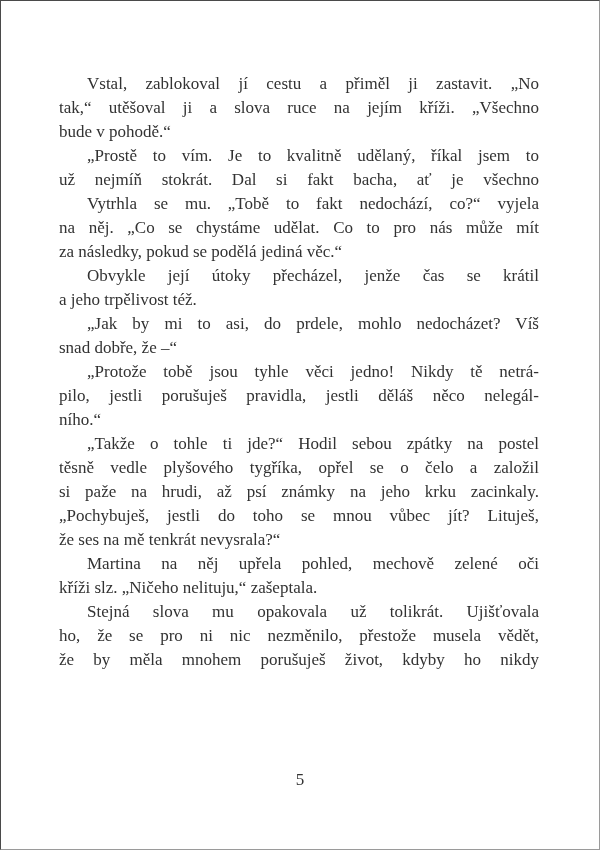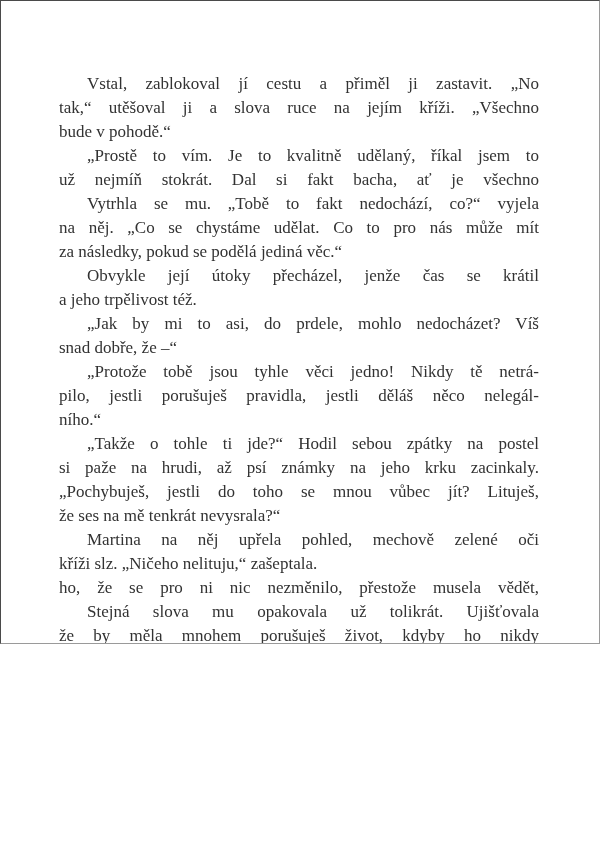--- a/index.html
+++ b/index.html
@@ -9,21 +9,21 @@
     --border-light: #9a9a9a;
   }
   html, body {
     margin: 0;
     padding: 0;
     background: #ffffff;
   }
   .book-page {
     position: relative;
     width: 600px;
-    height: 644px;
+    height: 850px;
     box-sizing: border-box;
     background: var(--page-bg);
     border: 1px solid var(--border-light);
     border-top-color: var(--border-dark);
     border-left-color: var(--border-dark);
     overflow: hidden;
     font-family: "Liberation Serif", "DejaVu Serif", serif;
     color: var(--text-color);
   }
   .text-block {
@@ -71,23 +71,24 @@
       <div class="line just">na něj. „Co se chystáme udělat. Co to pro nás může mít</div>
       <div class="line">za následky, pokud se podělá jediná věc.“</div>
       <div class="line indent just">Obvykle její útoky přecházel, jenže čas se krátil</div>
       <div class="line">a jeho trpělivost též.</div>
       <div class="line indent just">„Jak by mi to asi, do prdele, mohlo nedocházet? Víš</div>
       <div class="line">snad dobře, že –“</div>
       <div class="line indent just">„Protože tobě jsou tyhle věci jedno! Nikdy tě netrá-</div>
       <div class="line just">pilo, jestli porušuješ pravidla, jestli děláš něco nelegál-</div>
       <div class="line">ního.“</div>
       <div class="line indent just">„Takže o tohle ti jde?“ Hodil sebou zpátky na postel</div>
+      <div class="line just">těsně vedle plyšového tygříka, opřel se o čelo a založil</div>
       <div class="line just">si paže na hrudi, až psí známky na jeho krku zacinkaly.</div>
       <div class="line just">„Pochybuješ, jestli do toho se mnou vůbec jít? Lituješ,</div>
       <div class="line">že ses na mě tenkrát nevysrala?“</div>
       <div class="line indent just">Martina na něj upřela pohled, mechově zelené oči</div>
       <div class="line">kříži slz. „Ničeho nelituju,“ zašeptala.</div>
+      <div class="line indent just">Stejná slova mu opakovala už tolikrát. Ujišťovala</div>
       <div class="line just">ho, že se pro ni nic nezměnilo, přestože musela vědět,</div>
-      <div class="line indent just">Stejná slova mu opakovala už tolikrát. Ujišťovala</div>
       <div class="line just">že by měla mnohem porušuješ život, kdyby ho nikdy</div>
     </div>
   <div class="page-number">5</div>
 </div>
 
 </body></html>

